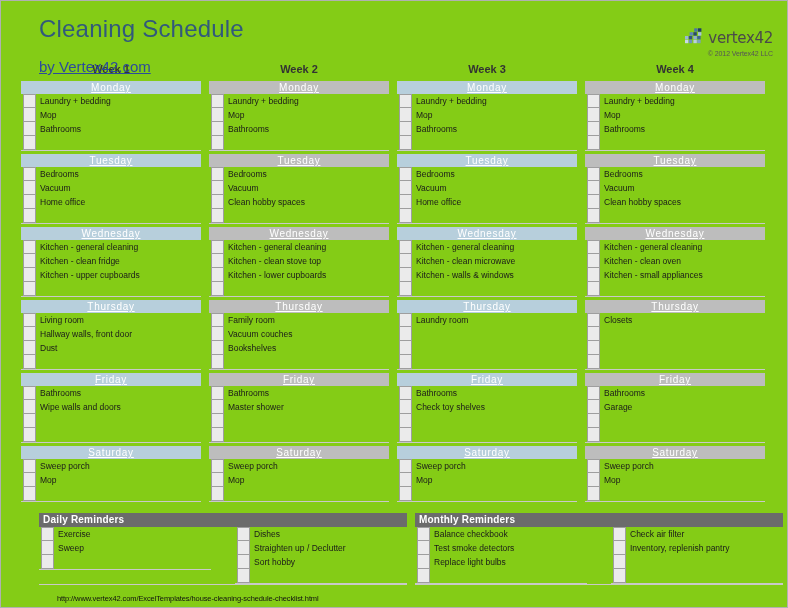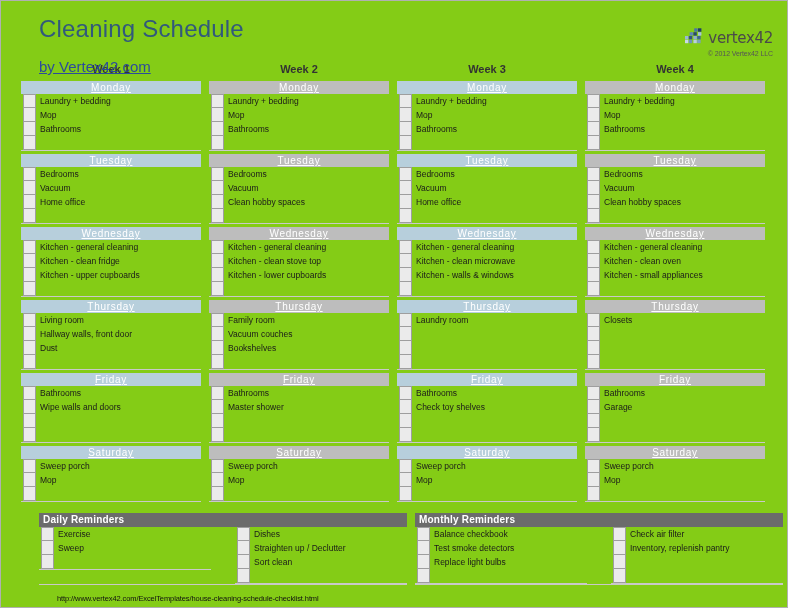--- a/index.html
+++ b/index.html
@@ -719,21 +719,21 @@
               <div class="task-row">
                 <div class="cbox"></div>
                 <div class="task-label">Dishes</div>
               </div>
               <div class="task-row">
                 <div class="cbox"></div>
                 <div class="task-label">Straighten up / Declutter</div>
               </div>
               <div class="task-row">
                 <div class="cbox"></div>
-                <div class="task-label">Sort clean</div>
+                <div class="task-label">Sort hobby</div>
               </div>
               <div class="task-row">
                 <div class="cbox"></div>
                 <div class="task-label"></div>
               </div>
             </div>
           </div>
         </div>
       </div>
       <div class="rem-panel">

